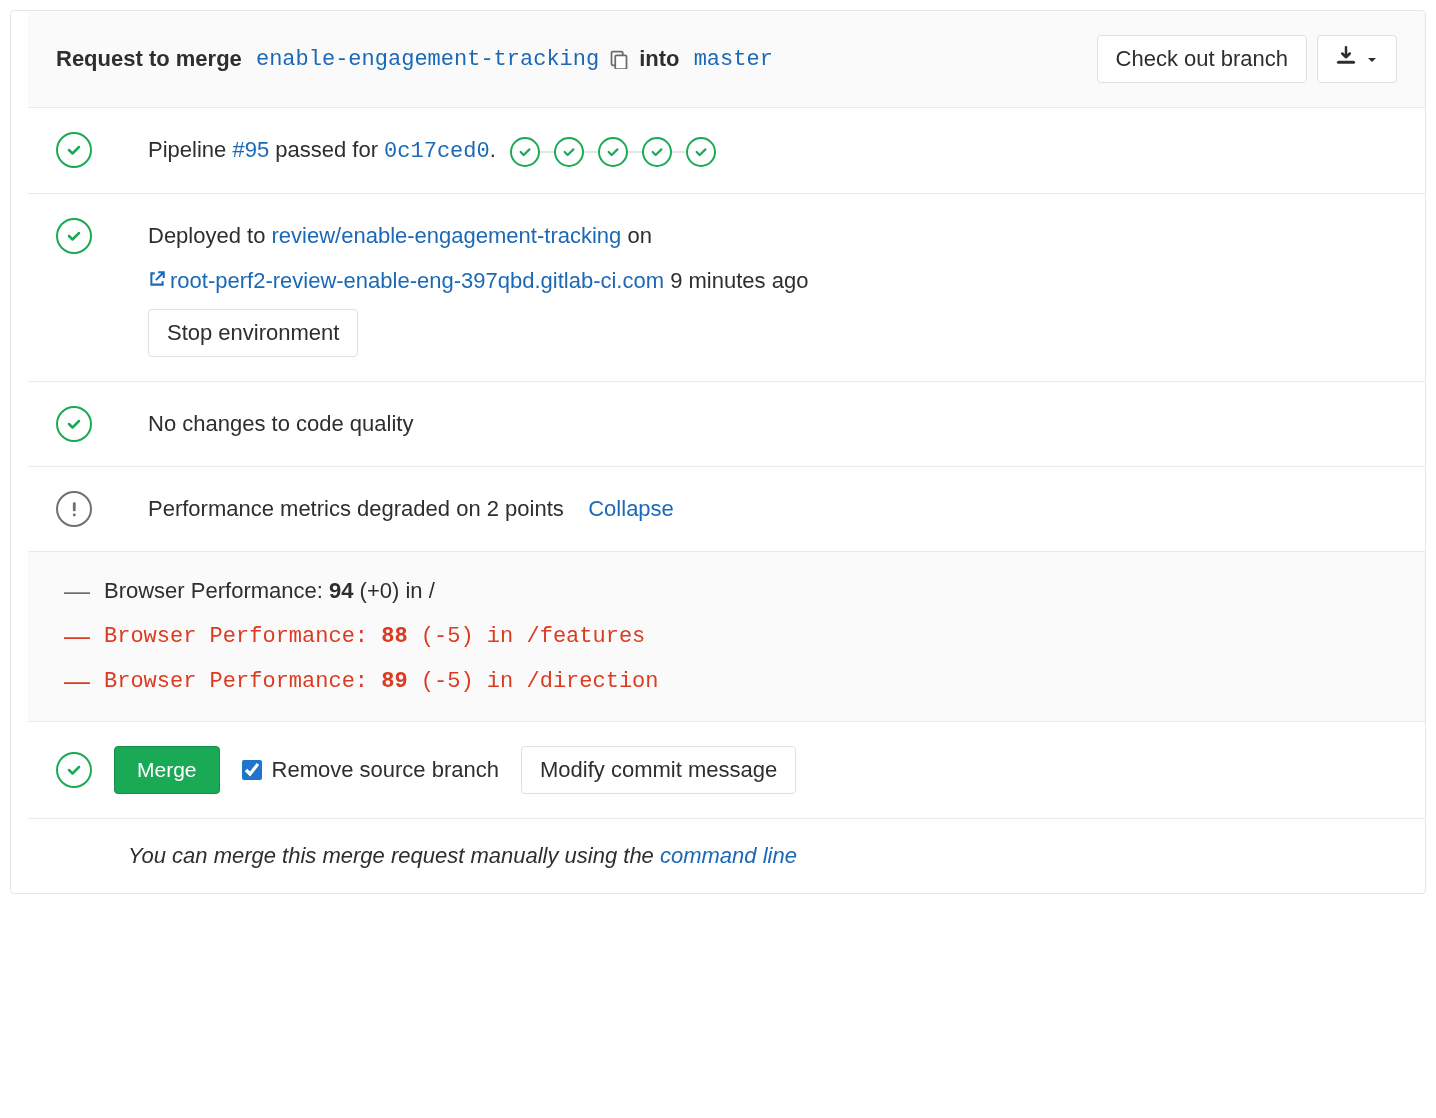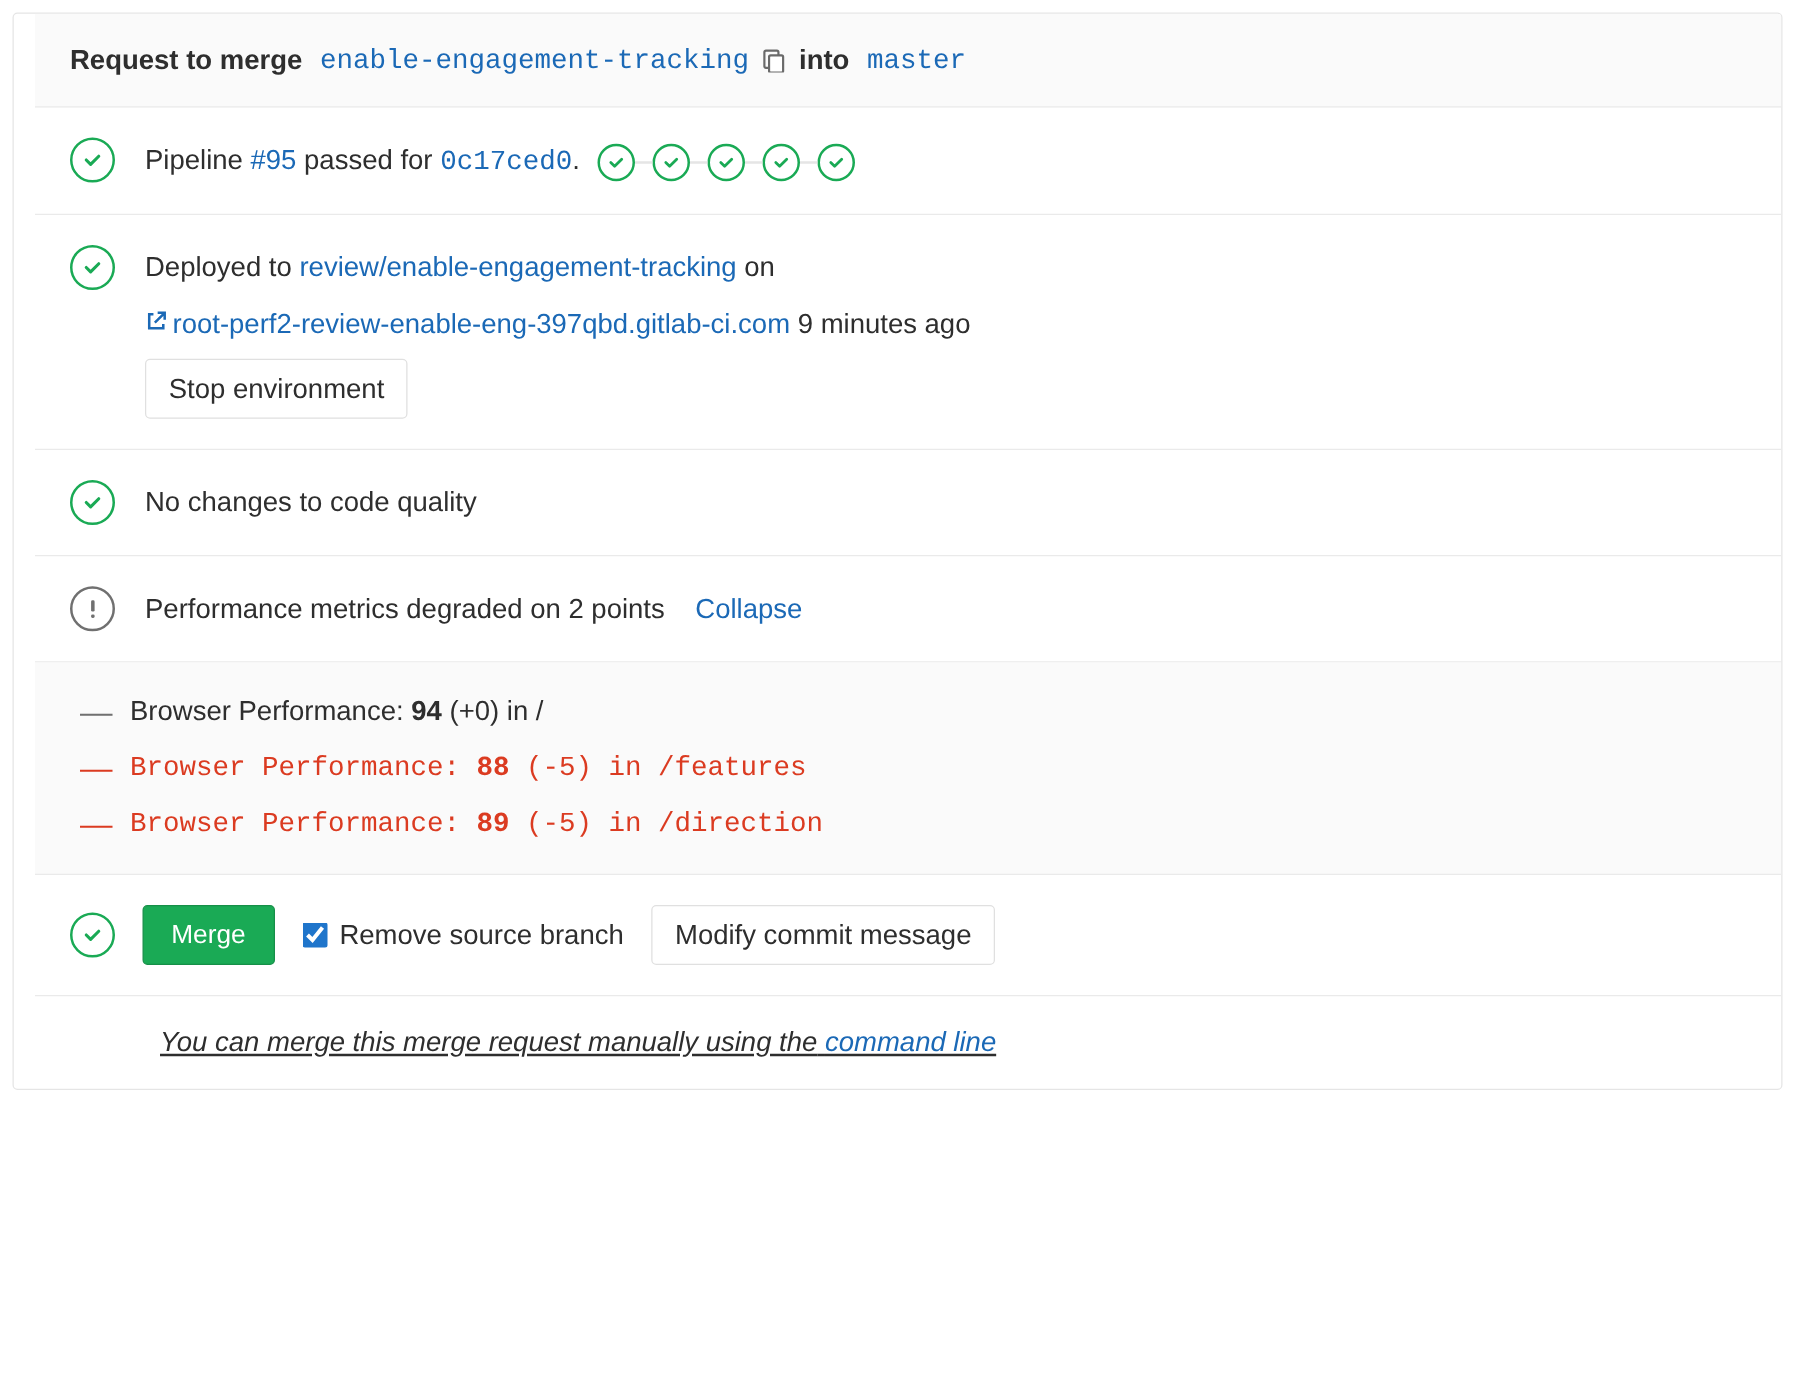--- a/index.html
+++ b/index.html
@@ -100,21 +100,21 @@
       position: absolute;
       left: -14px;
       top: 50%;
       width: 14px;
       height: 2px;
       background: #e5e5e5;
     }
     .pipeline-stages .stage:not(:first-child) { margin-left: 14px; }
     .check-svg { width: 16px; height: 16px; }
     .check-svg-sm { width: 14px; height: 14px; }
-    .content-block { flex: 1; line-height: 1.6; }
+    .content-block { flex: 1; line-height: 1.6; margin-left: 32px; }
     .deploy-body { display: flex; flex-direction: column; gap: 10px; align-items: flex-start; }
     .ext-link-icon {
       width: 18px;
       height: 18px;
       display: inline-block;
       vertical-align: baseline;
       margin-right: 4px;
     }
     .metric-row {
       display: flex;
@@ -147,21 +147,21 @@
       display: flex;
       align-items: center;
       gap: 10px;
       cursor: pointer;
     }
     .checkbox {
       width: 20px;
       height: 20px;
       accent-color: #1f75cb;
     }
-    .italic { font-style: italic; color: #2e2e2e; text-decoration: underline; }
+    .italic { font-style: italic; color: #2e2e2e; }
     .footer-section {
       padding: 24px 28px 24px 100px;
     }
     .copy-icon {
       width: 20px; height: 20px;
       display: inline-block;
       margin: 0 6px;
       vertical-align: middle;
     }
     .perf-line {
@@ -183,20 +183,38 @@
       <a class="link mono">enable-engagement-tracking</a>
       <span class="copy-icon">
         <svg viewBox="0 0 16 16" fill="#6a6a6a">
             <rect x="2" y="2" width="9" height="11" rx="1" fill="none" stroke="#6a6a6a" stroke-width="1.4"></rect>
             <rect x="5" y="5" width="9" height="11" rx="1" fill="#fff" stroke="#6a6a6a" stroke-width="1.4"></rect>
           </svg>
       </span>
       <span class="bold">into</span>
       <span>&nbsp;</span>
       <a class="link mono">master</a>
+    </div>
+    <div class="header-actions">
+      <button class="btn">Check out branch</button>
+      <div class="btn-dropdown">
+        <button class="btn">
+          <span>
+            <svg width="20" height="20" viewBox="0 0 16 16" fill="#2e2e2e">
+                <path d="M8 1v8m0 0L5 6m3 3l3-3" stroke="#2e2e2e" stroke-width="2" fill="none" stroke-linecap="round"></path>
+                <path d="M2 13h12" stroke="#2e2e2e" stroke-width="2.5" stroke-linecap="round"></path>
+              </svg>
+          </span>
+          <span>
+            <svg width="12" height="12" viewBox="0 0 12 12" fill="#2e2e2e">
+                <path d="M2 4l4 4 4-4z"></path>
+              </svg>
+          </span>
+        </button>
+      </div>
     </div>
   </div>
 
   <div class="section body-section">
     <span class="status-icon success">
       <svg class="check-svg" viewBox="0 0 16 16" fill="none" stroke="#1aaa55" stroke-width="2.5" stroke-linecap="round" stroke-linejoin="round">
           <path d="M3 8l3.5 3.5L13 5"></path>
         </svg>
     </span>
     <div class="content-block">

